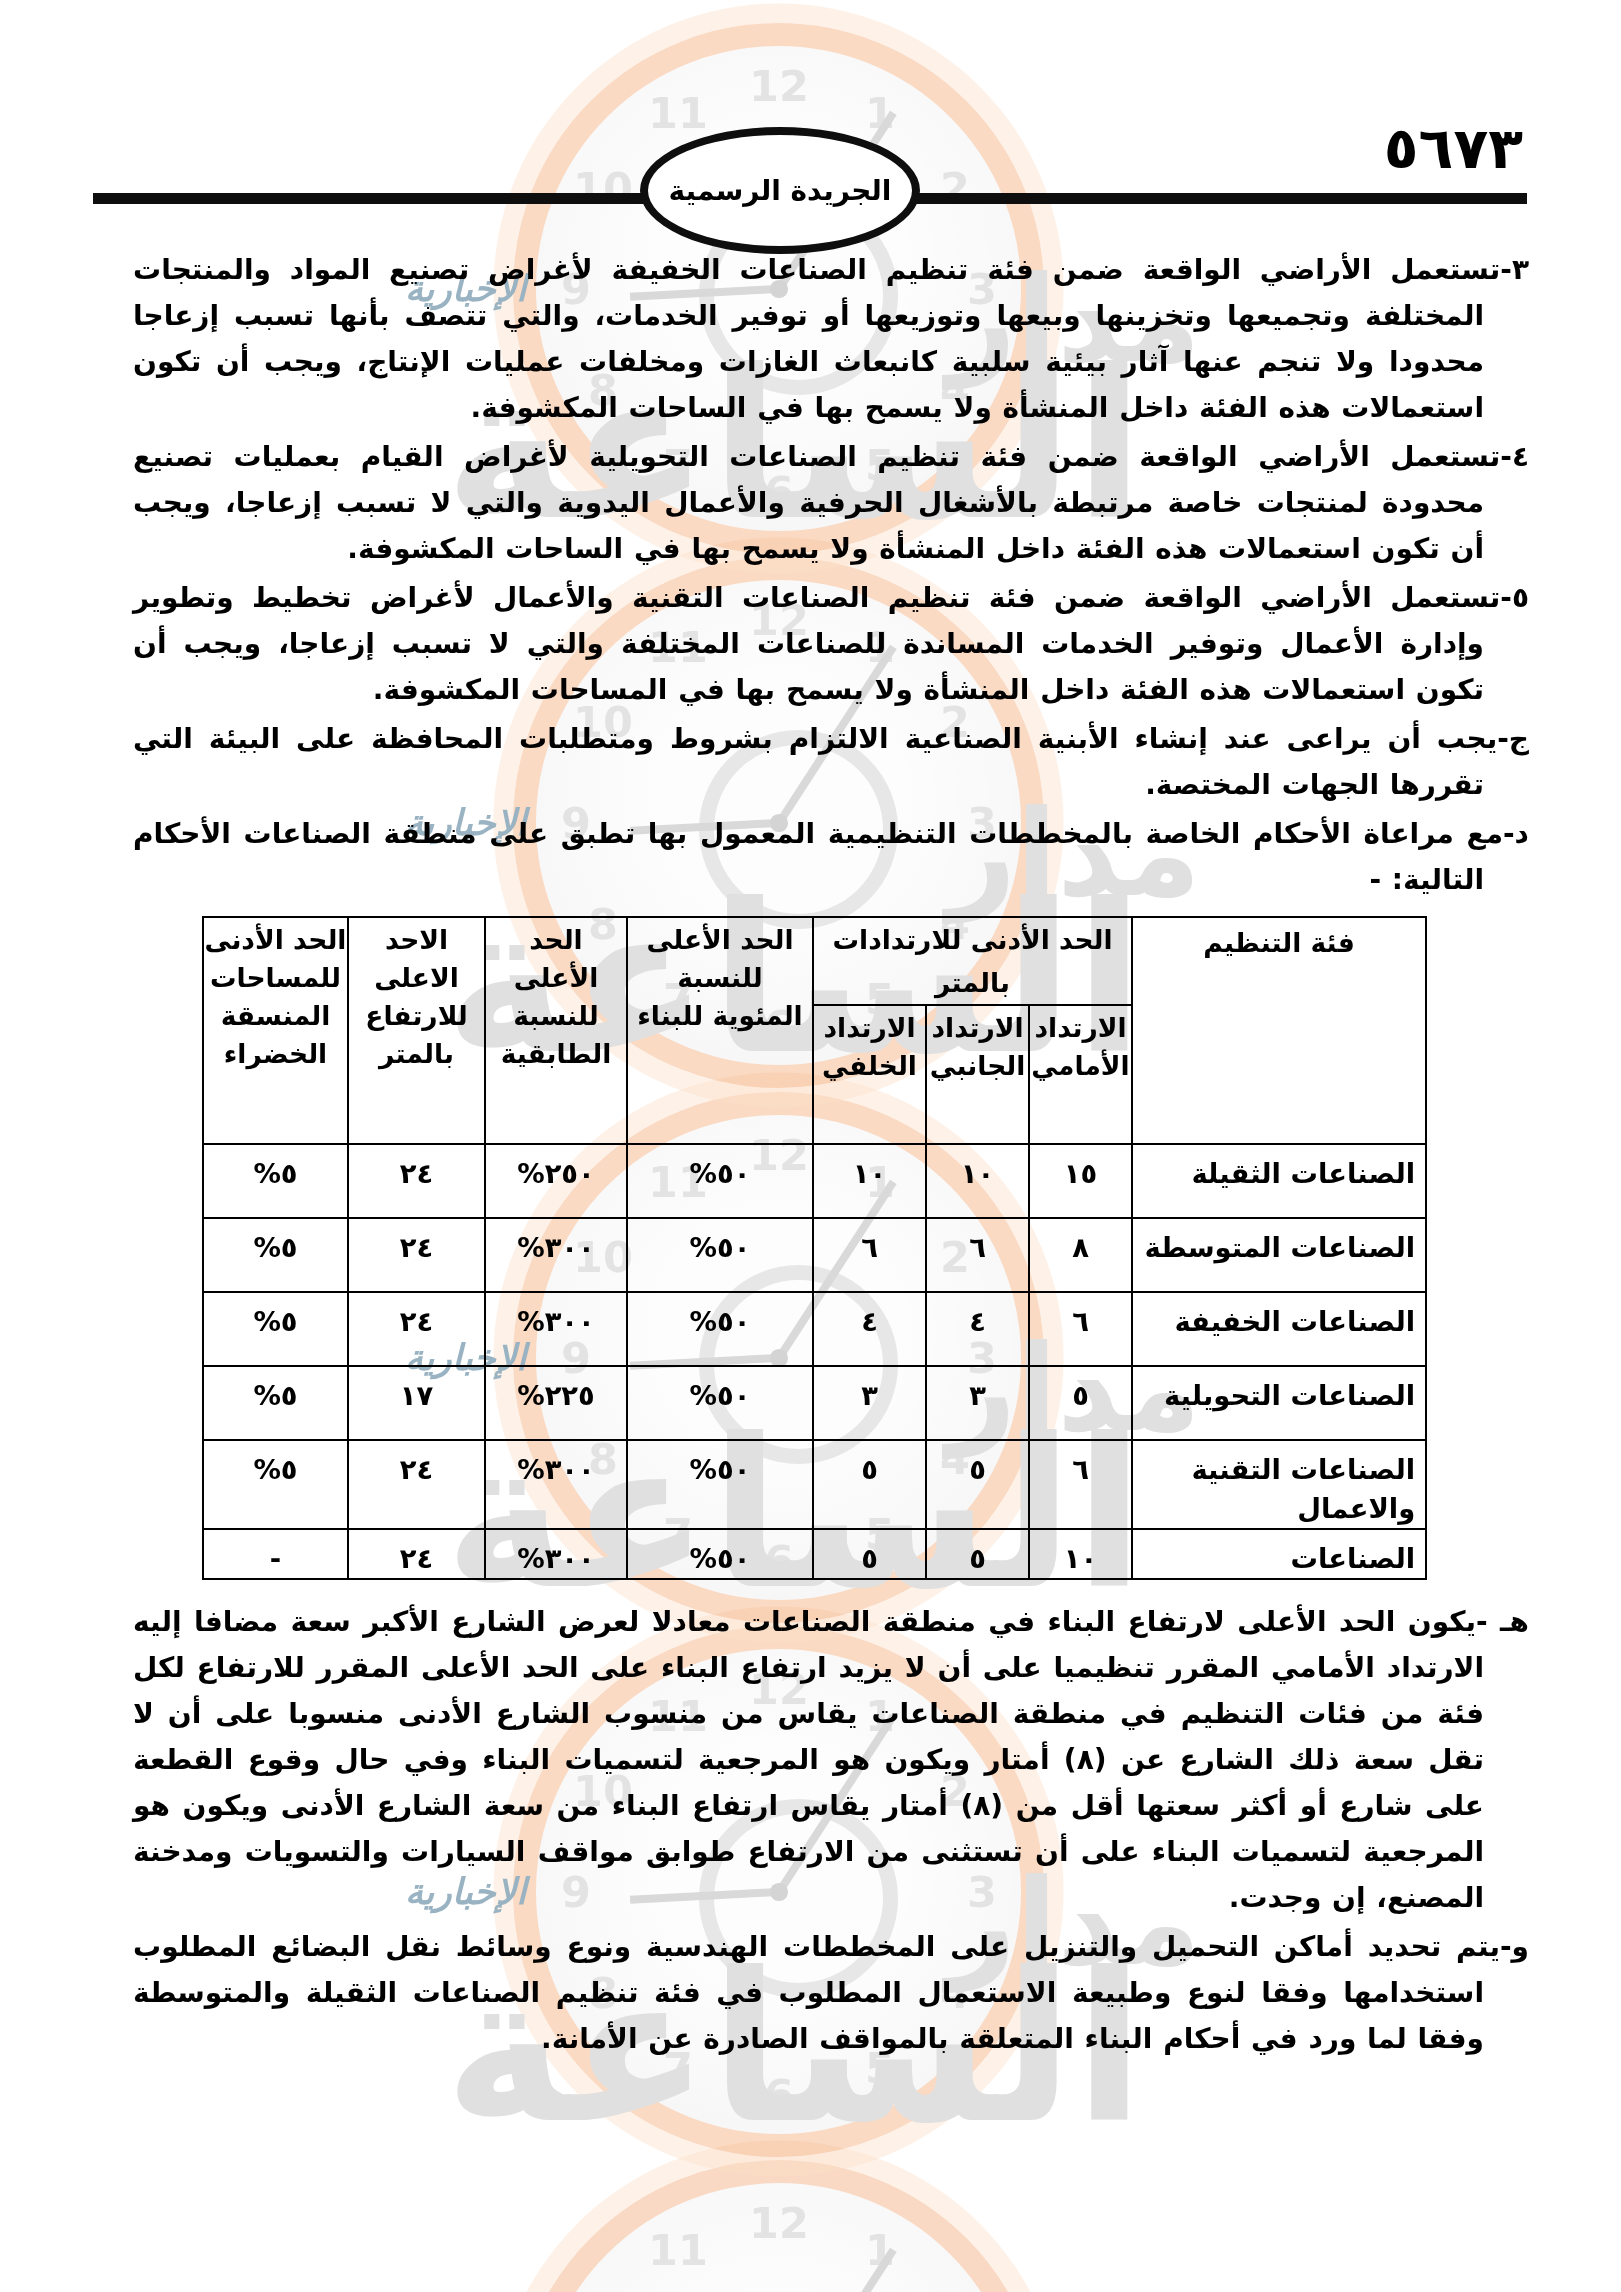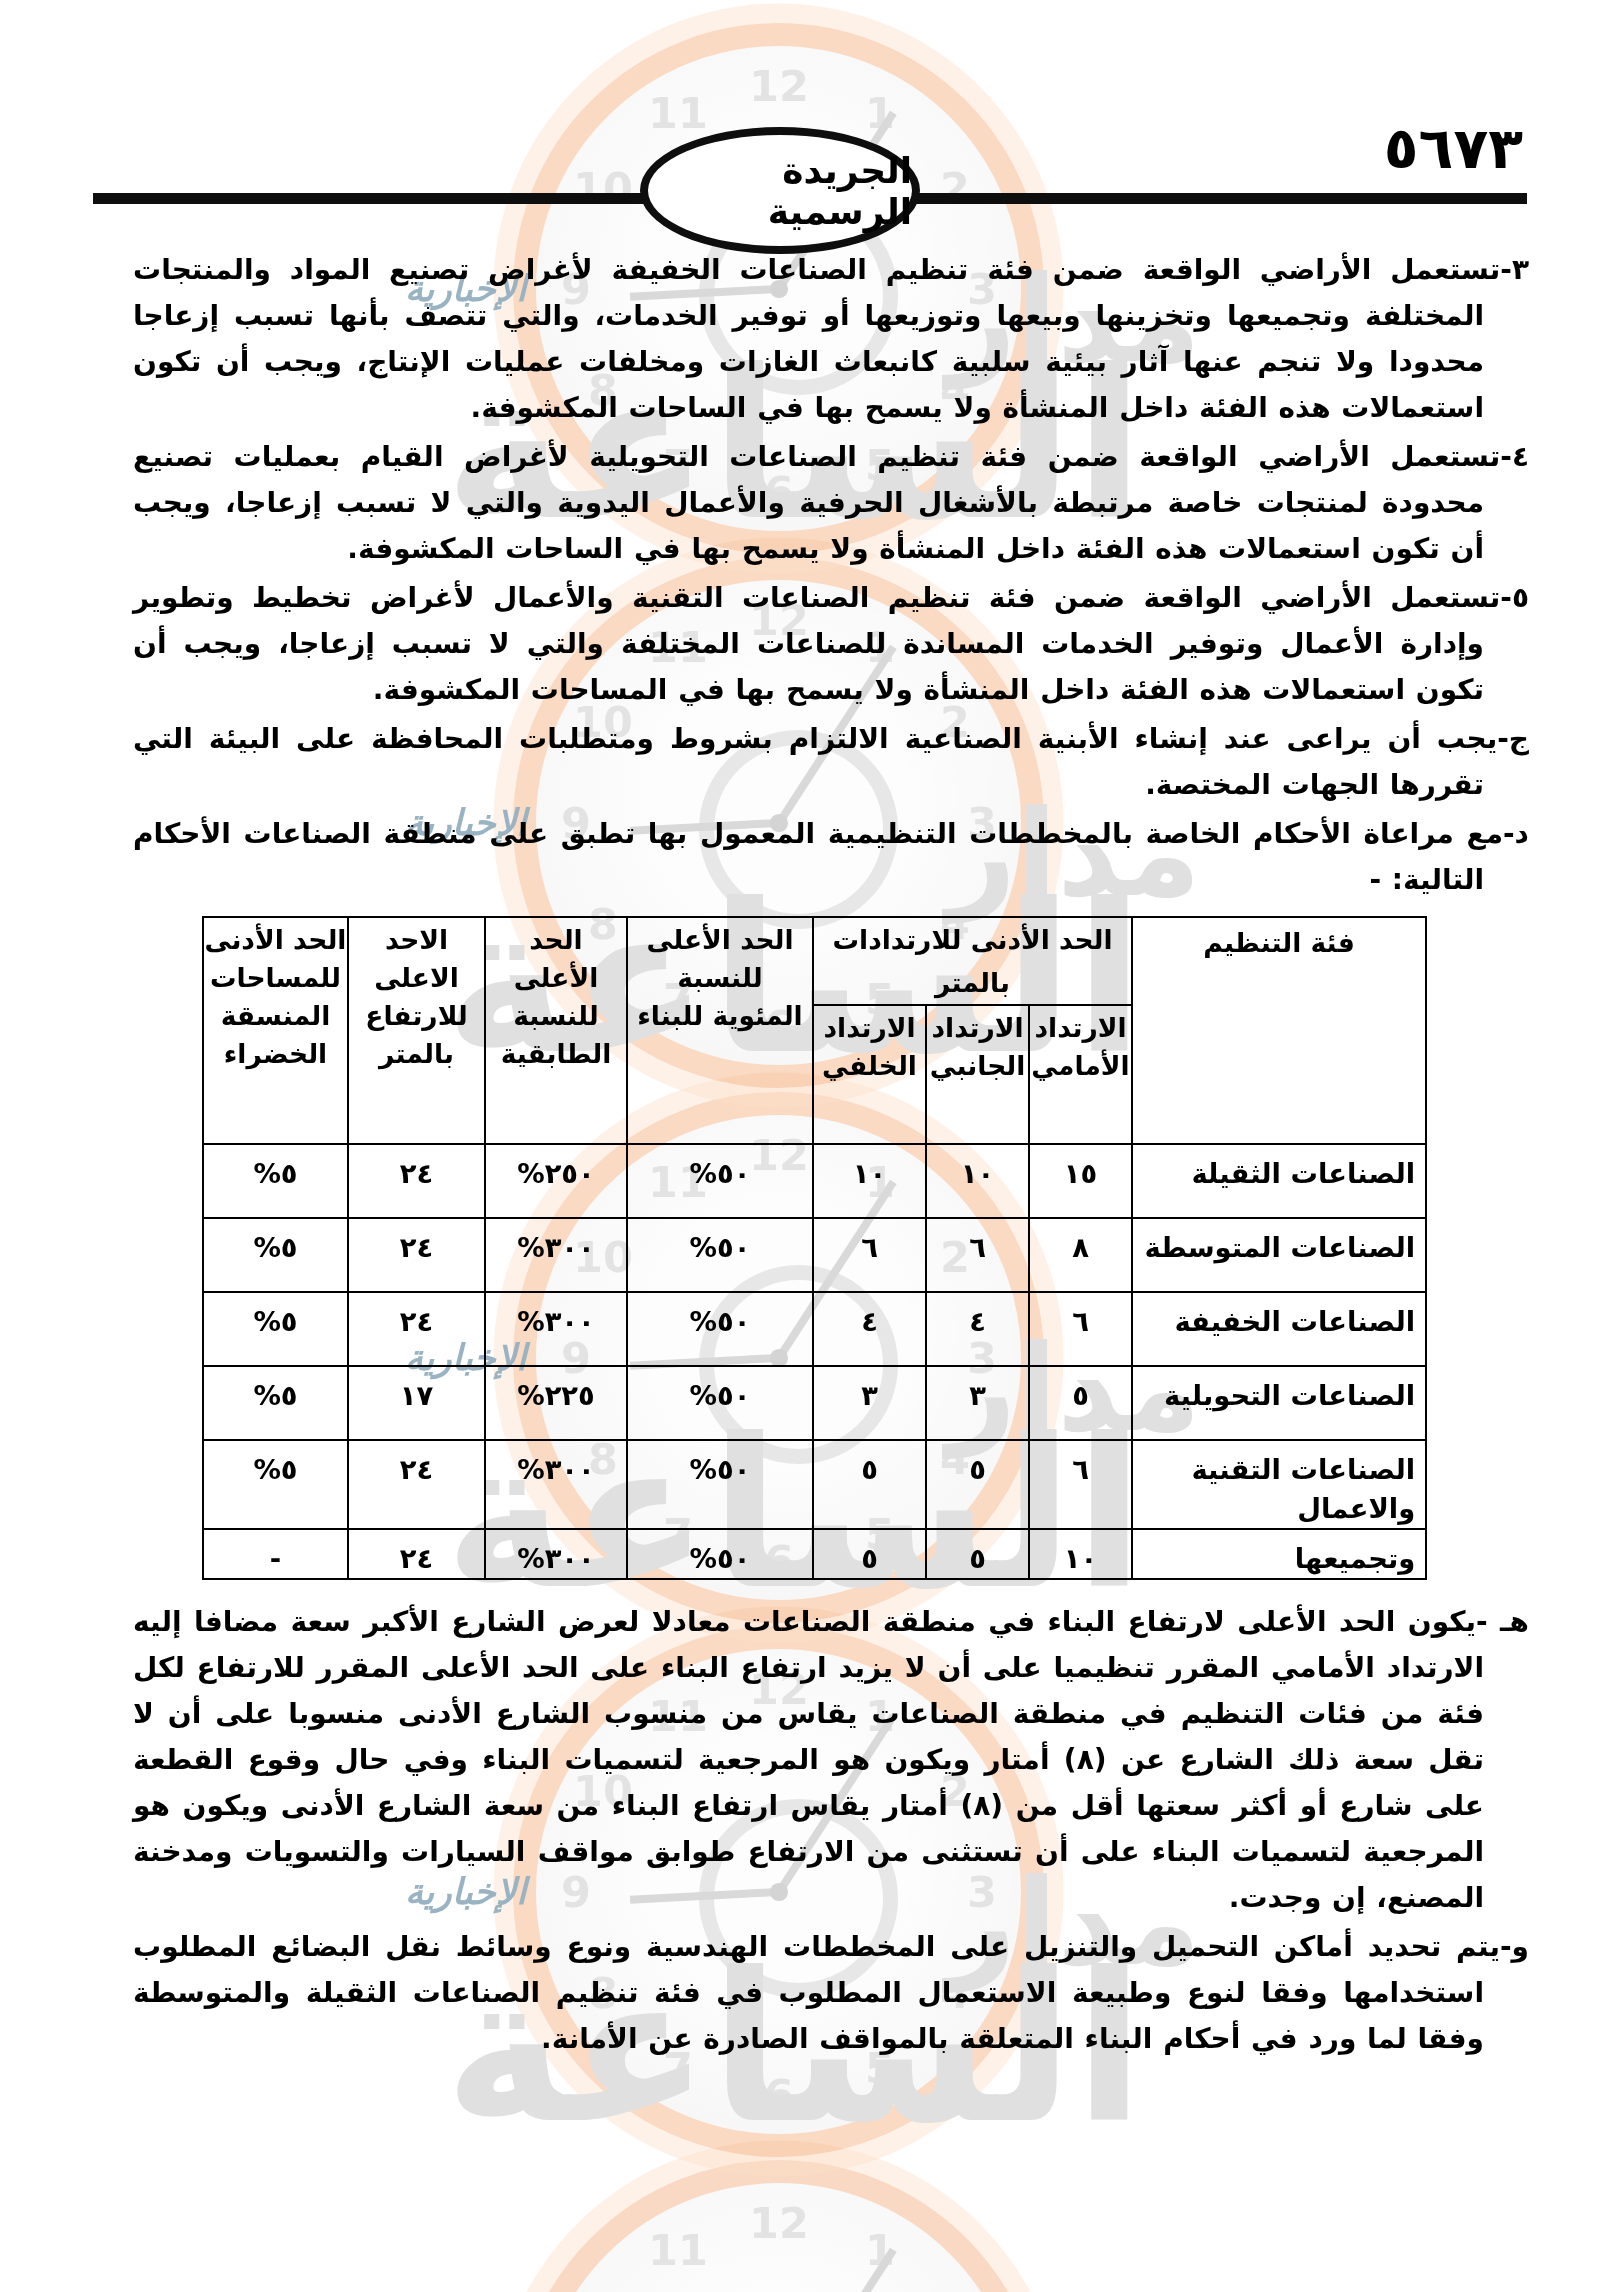--- a/index.html
+++ b/index.html
@@ -18,21 +18,21 @@
   .wm .hand-b{left:-3.9px;top:-149px;width:7.8px;height:149px;transform:rotate(-93deg);}
   .wm .dot{position:absolute;left:-8.8px;top:-8.8px;width:17.6px;height:17.6px;border-radius:50%;background:#9a9a9a;}
   .wm .num{position:absolute;font-size:43px;color:#bdbdbd;transform:translate(-50%,-50%);font-family:"DejaVu Sans",sans-serif;}
   .wm .brand-top{position:absolute;left:168px;top:-29px;font-size:120px;line-height:1;color:#b5b5b5;white-space:nowrap;}
   .wm .brand-sub{position:absolute;left:-374px;top:-17.6px;font-size:36px;line-height:1;color:#0c4a6e;white-space:nowrap;font-style:italic;}
   .wm .brand-main{position:absolute;left:-335px;top:54px;font-size:206px;line-height:1;letter-spacing:-3.9px;color:#b6b6b6;white-space:nowrap;}
   
   .rule{position:absolute;top:193px;left:93px;width:1434px;height:10.8px;background:#0e0e0e;z-index:2;}
   .title-ellipse{position:absolute;top:127px;left:640px;width:280px;height:127px;background:#ffffff;
     border:8.8px solid #0e0e0e;border-radius:50%;z-index:3;display:flex;align-items:center;justify-content:center;box-sizing:border-box;}
-  .title-ellipse span{font-size:36px;}
+  .title-ellipse span{font-size:28px;}
   .page-number{position:absolute;top:120px;right:98px;font-size:57px;line-height:1;z-index:2;}
   
   .content{position:absolute;top:247px;right:92px;width:1396px;z-index:2;direction:rtl;}
   .para{margin:0 0 2.9px 0;font-size:28px;line-height:46px;text-align:justify;padding-right:45px;text-indent:-45px;word-spacing:1px;}
   
   .regtable{border-collapse:collapse;margin:13.7px 102px 19.6px auto;direction:rtl;table-layout:fixed;background:transparent;}
   .regtable th,.regtable td{border:2.5px solid #000;padding:0;box-sizing:border-box;}
   .regtable thead th{font-size:26.5px;line-height:38px;vertical-align:top;padding-top:2.9px;}
   .regtable thead .group-h{height:47px;line-height:43px;padding-top:0;}
   .regtable thead .sub-h{height:139px;}
@@ -238,21 +238,21 @@
           <td class="cat">الصناعات التقنية والاعمال</td>
           <td><span class="v">٦</span></td>
           <td><span class="v">٥</span></td>
           <td><span class="v">٥</span></td>
           <td><span class="v">%٥٠</span></td>
           <td><span class="v">%٣٠٠</span></td>
           <td><span class="v">٢٤</span></td>
           <td><span class="v">%٥</span></td>
         </tr>
         <tr class="short">
-          <td class="cat">وتجميعها</td>
+          <td class="cat">الصناعات</td>
           <td><span class="v">١٠</span></td>
           <td><span class="v">٥</span></td>
           <td><span class="v">٥</span></td>
           <td><span class="v">%٥٠</span></td>
           <td><span class="v">%٣٠٠</span></td>
           <td><span class="v">٢٤</span></td>
           <td><span class="v">-</span></td>
         </tr>
       </tbody>
     </table>

